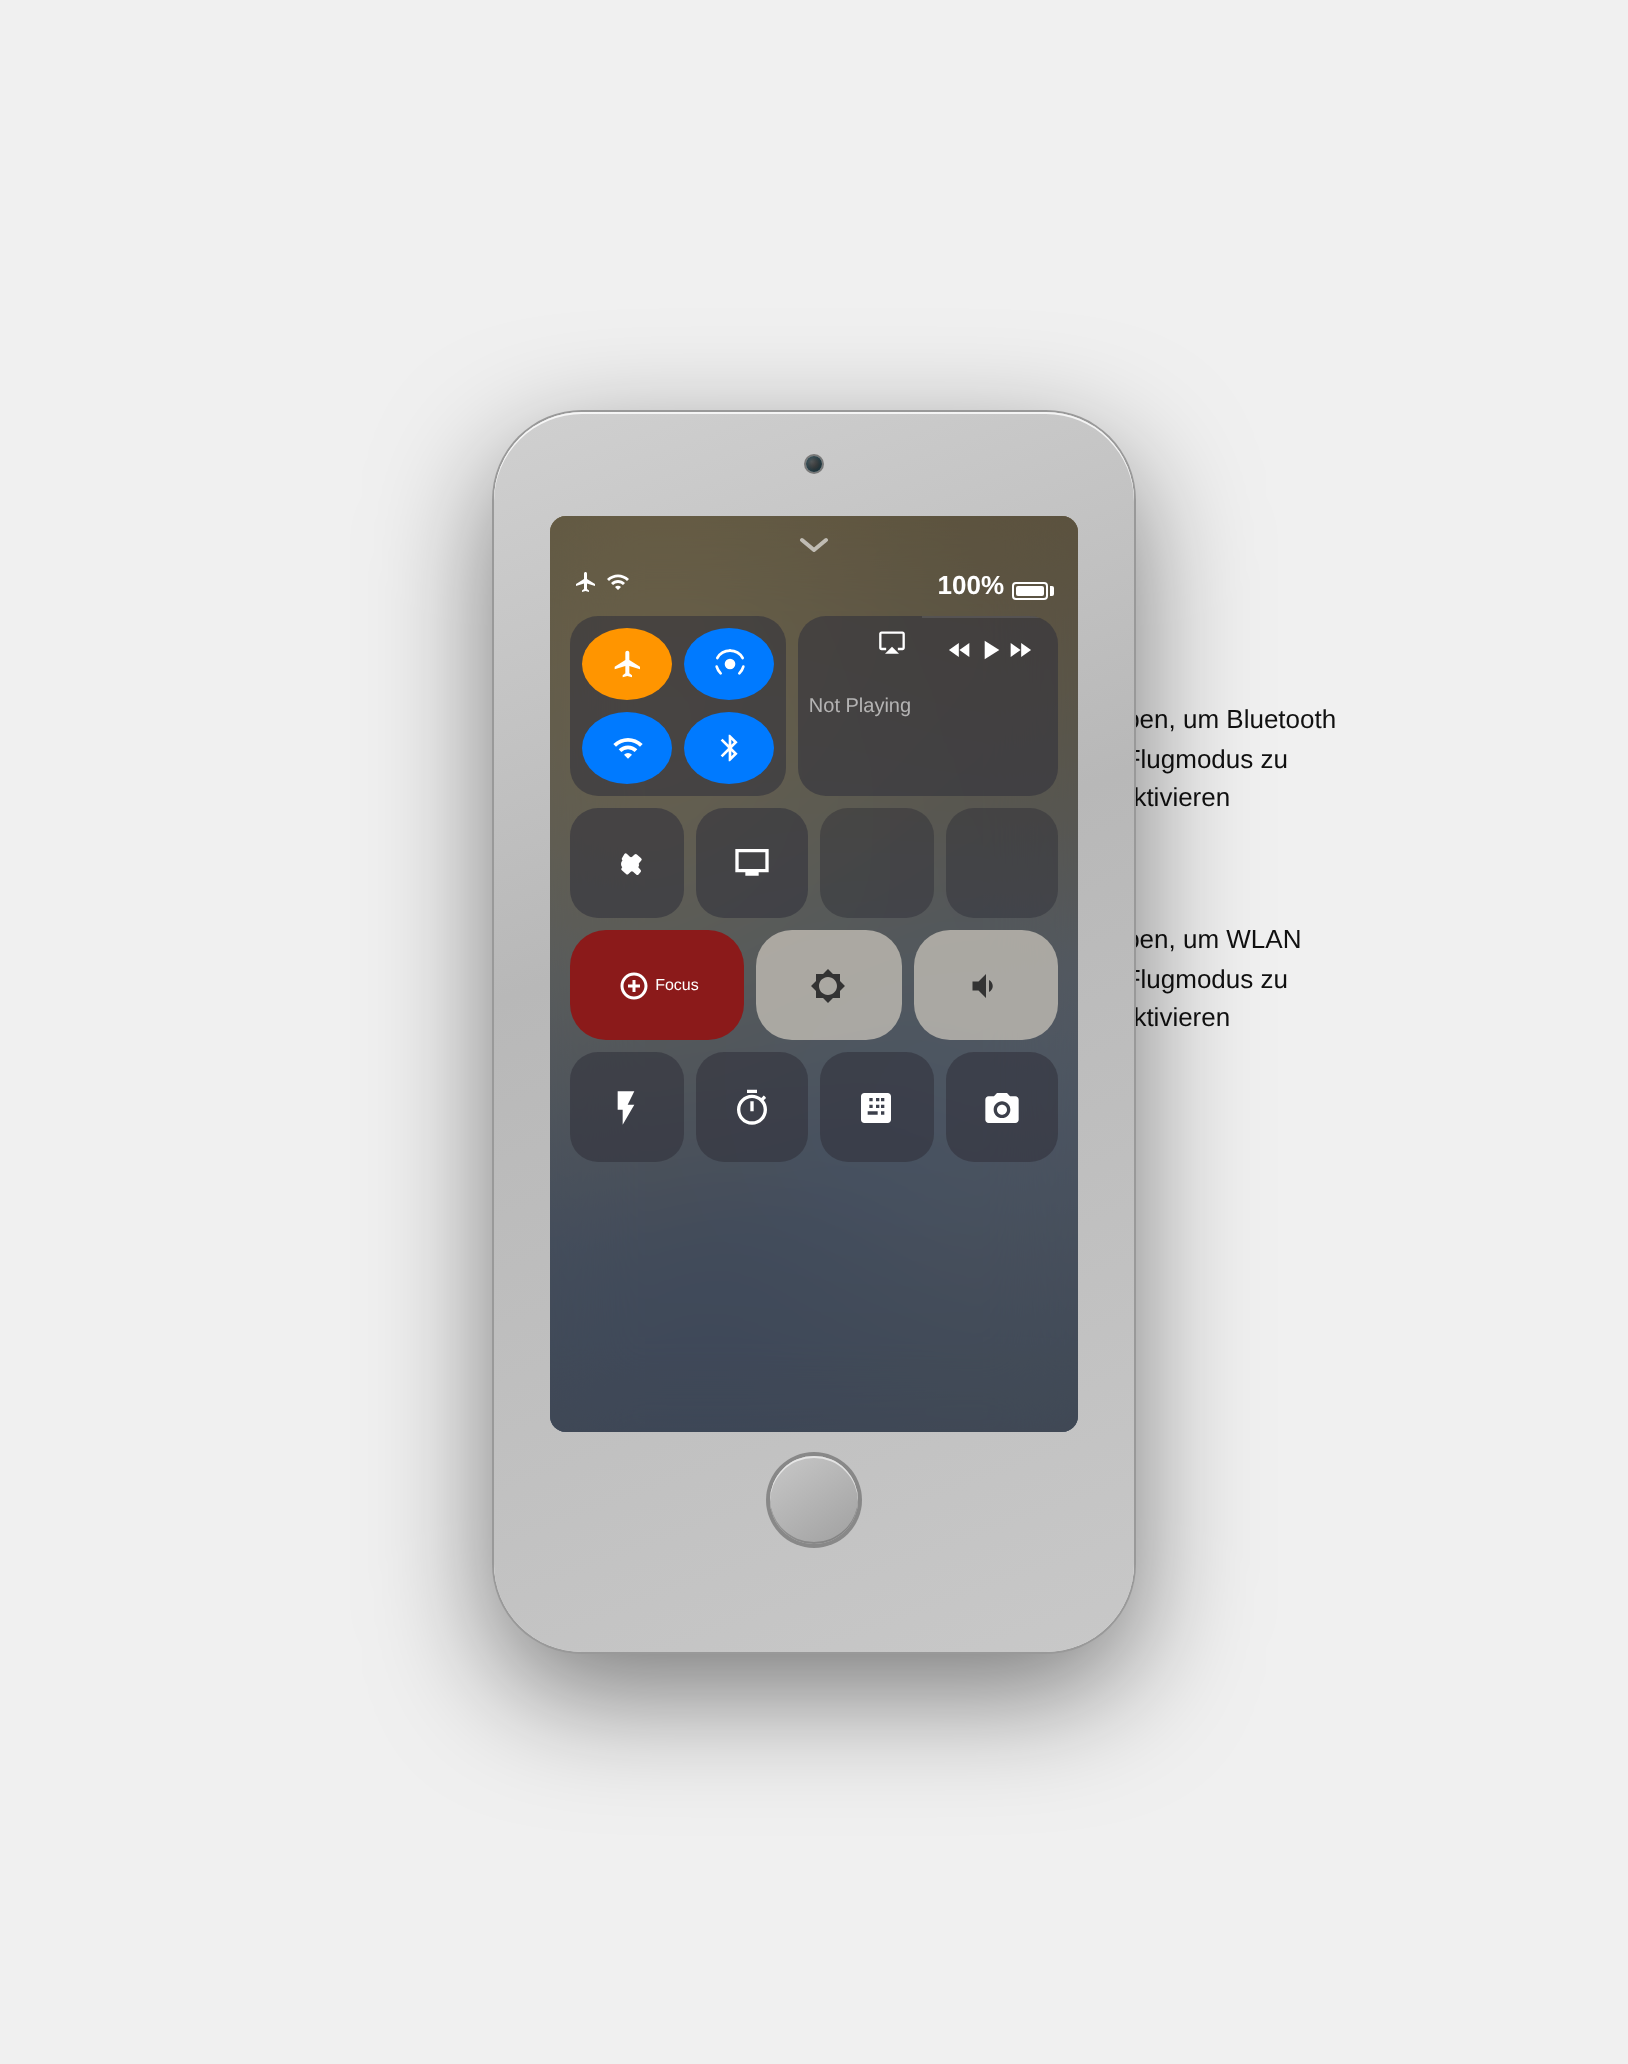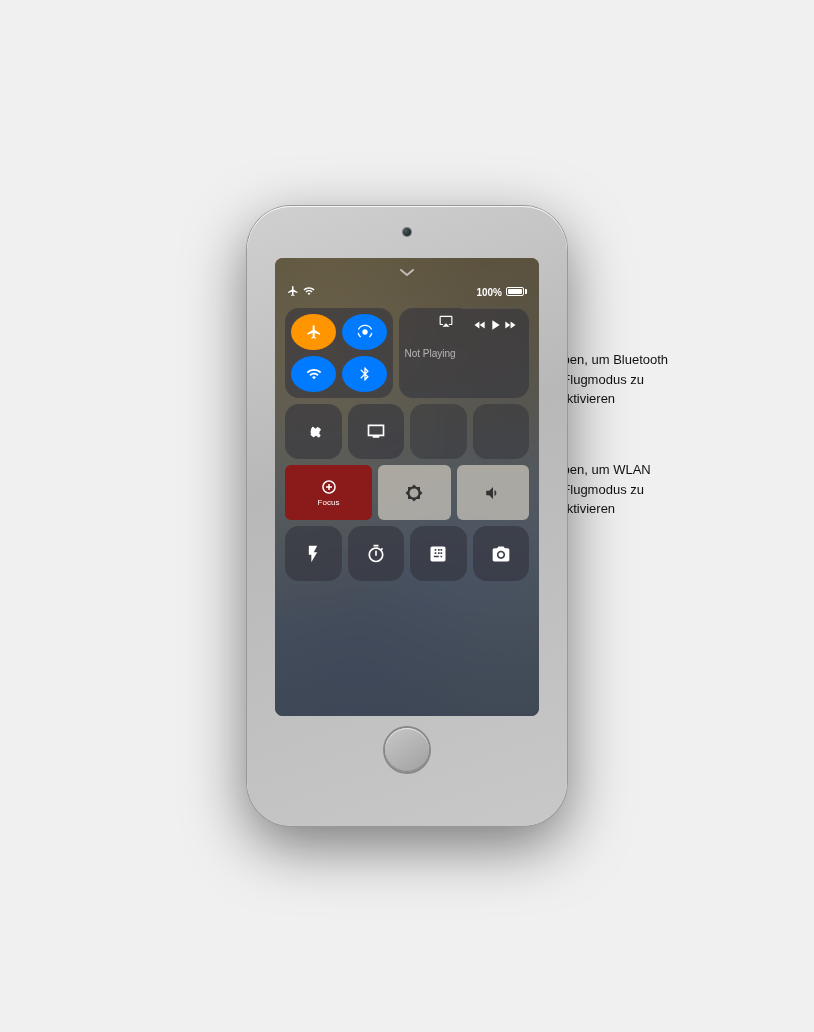--- a/index.html
+++ b/index.html
@@ -114,23 +114,23 @@
     }
 
     .status-left {
       display: flex;
       align-items: center;
       gap: 4px;
     }
 
     .status-right {
       display: flex;
-      align-items: flex-start;
+      align-items: flex-end;
       gap: 4px;
-      font-size: 10px;
+      font-size: 13px;
       color: white;
       font-weight: 600;
     }
 
     .status-icon {
       color: white;
       font-size: 10px;
     }
 
     .battery-icon {
@@ -303,23 +303,23 @@
 
     
     .focus-row {
       display: flex;
       gap: 6px;
       height: 55px;
     }
 
     .focus-btn {
       flex: 1;
-      border-radius: 6px;
-      display: flex;
-      flex-direction: column;
+      border-radius: 18px;
+      display: flex;
+      flex-direction: row;
       align-items: center;
       justify-content: center;
       cursor: pointer;
       gap: 2px;
     }
 
     .focus-btn.red {
       background: #8b1a1a;
       flex: 1.2;
     }

